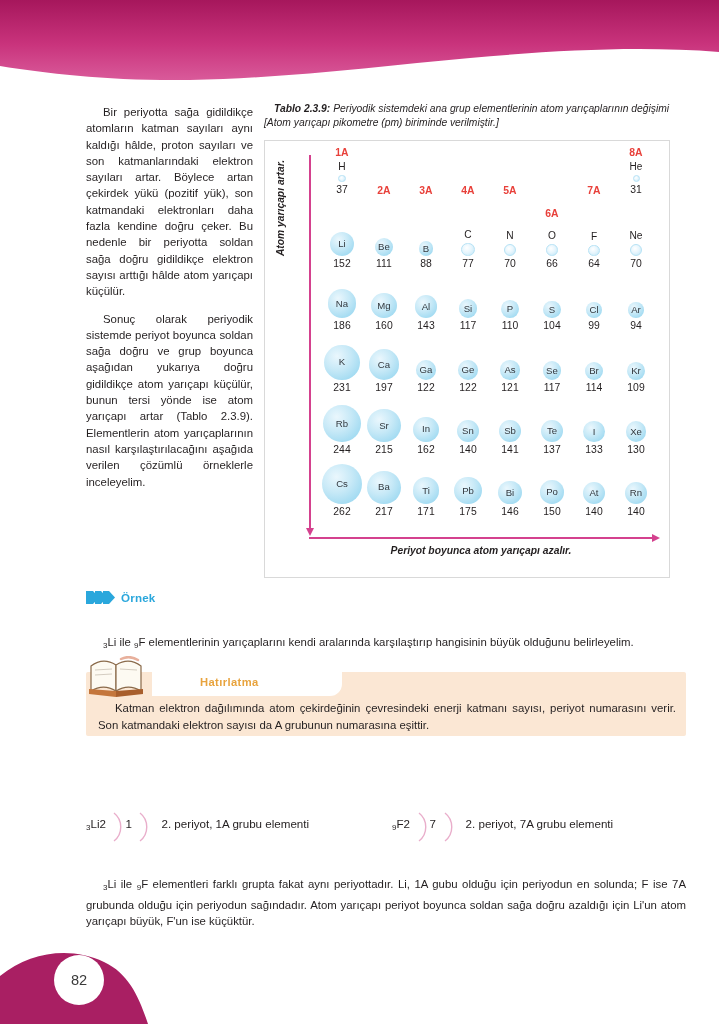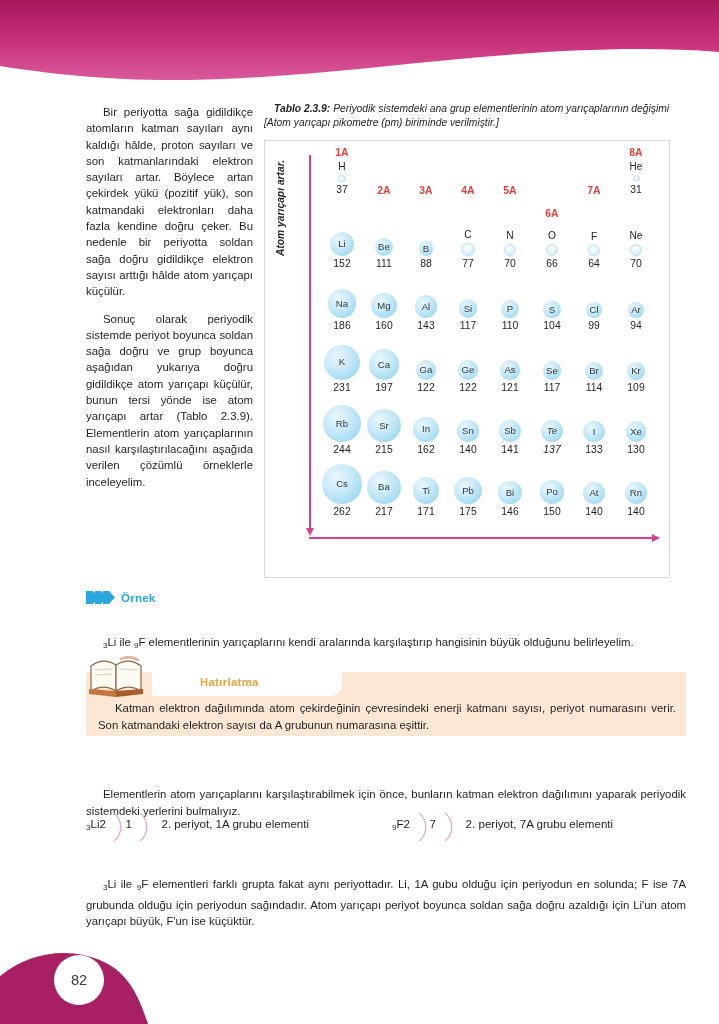--- a/index.html
+++ b/index.html
@@ -557,21 +557,21 @@
                   <span class="sym">S</span>
                 </div>
                 <div class="val">104</div>
               </div>
               <div class="cell" style="top: 214.068px;">
                 <div class="atom" style="width: 18.9316px; height: 18.9316px;">
                   <span class="sym">Se</span>
                 </div>
                 <div class="val">117</div>
               </div>
-              <div class="cell" style="top: 273.162px; font-style: italic;">
+              <div class="cell" style="top: 273.162px;">
                 <div class="atom" style="width: 21.8376px; height: 21.8376px;">
                   <span class="sym">Te</span>
                 </div>
                 <div class="val">137</div>
               </div>
               <div class="cell" style="top: 333.274px;">
                 <div class="atom" style="width: 23.7265px; height: 23.7265px;">
                   <span class="sym">Po</span>
                 </div>
                 <div class="val">150</div>
@@ -642,20 +642,21 @@
               <div class="cell" style="top: 334.726px;">
                 <div class="atom" style="width: 22.2735px; height: 22.2735px;">
                   <span class="sym">Rn</span>
                 </div>
                 <div class="val">140</div>
               </div>
             </div>
           </div>
 
         <div class="h-arrow"></div>
+        <div class="h-axis-label">Periyot boyunca atom yarıçapı azalır.</div>
       </div>
     </div>
   </div>
 
   <div class="sec" style="top:494px;">
     <span class="marker">
       <svg class="chev" viewBox="0 0 30 13">
         <path d="M0,0 L7,0 L13,6.5 L7,13 L0,13 Z" fill="#2aa7dc"></path>
         <path d="M9,0 L15,0 L21,6.5 L15,13 L9,13 Z" fill="#2aa7dc"></path>
         <path d="M17,0 L23,0 L29,6.5 L23,13 L17,13 Z" fill="#2aa7dc"></path>
@@ -680,21 +681,20 @@
       <path d="M1,33 L28,35 L28,41 L1,38 Z" fill="#c4763c"></path>
       <path d="M28,35 L55,33 L55,38 L28,41 Z" fill="#a85e2c"></path>
       <path d="M33,3 C39,0 45,1 50,4" stroke="#e8b09c" stroke-width="2.5" fill="none" stroke-linecap="round"></path>
       <line x1="7" y1="14" x2="24" y2="13" stroke="#c9c0b4" stroke-width="0.8"></line>
       <line x1="7" y1="19" x2="24" y2="18" stroke="#c9c0b4" stroke-width="0.8"></line>
       <line x1="32" y1="13" x2="49" y2="14" stroke="#c9c0b4" stroke-width="0.8"></line>
     </svg>
   </div>
 
 
-  <div class="sec body-text ind" style="top:670px; width:600px;">Elementlerin atom yarıçaplarını karşılaştırabilmek için önce, bunların katman elektron dağılımını yaparak periyodik sistemdeki yerlerini bulmalıyız.</div>
 
   <div class="cfg-row">
     <div class="cfg" id="cfg0" style="left:0px;">
         <span class="cfg-el"><sub>3</sub>Li </span>
         <span class="shell">
           <span class="num">2</span>
           <svg class="arc" viewBox="0 0 22 32">
             <path d="M4,2 C13,9 13,23 4,30" fill="none" stroke="#e9aecb" stroke-width="1.4"></path>
           </svg>
         </span>

